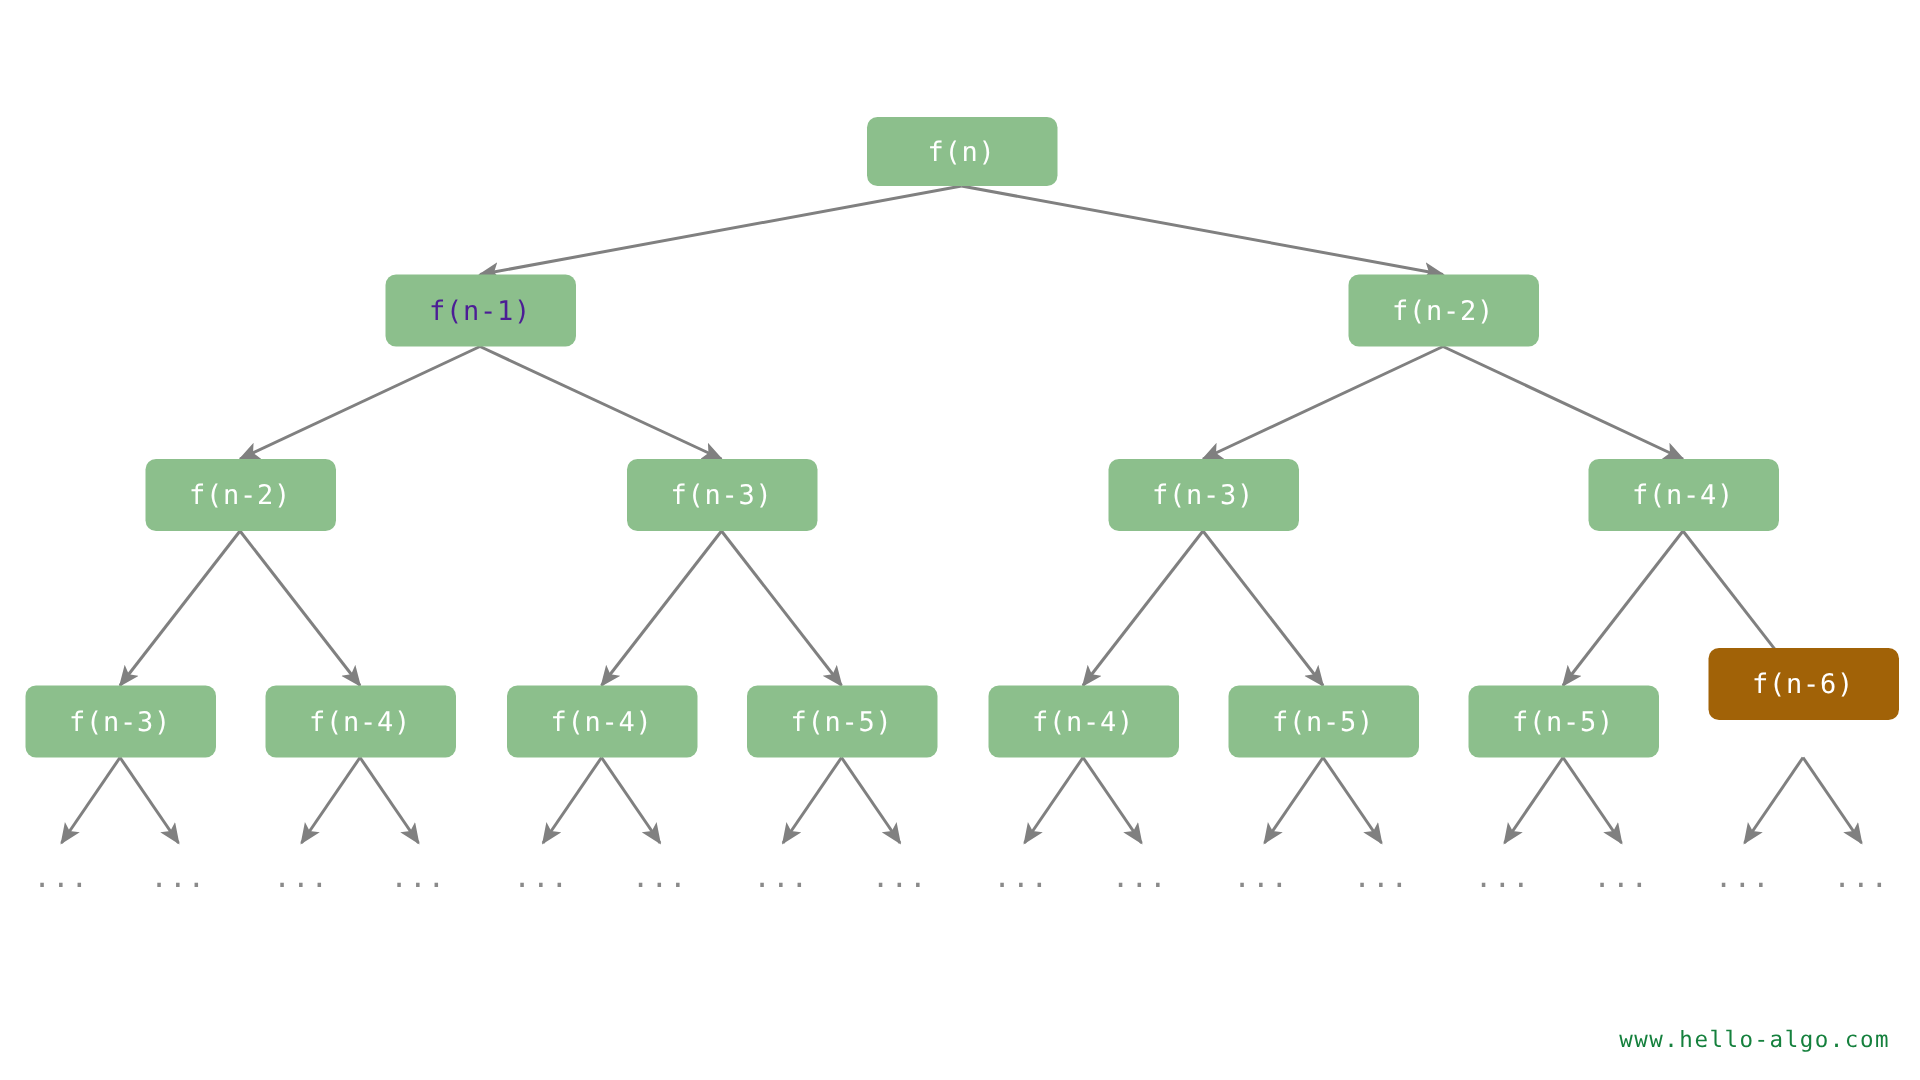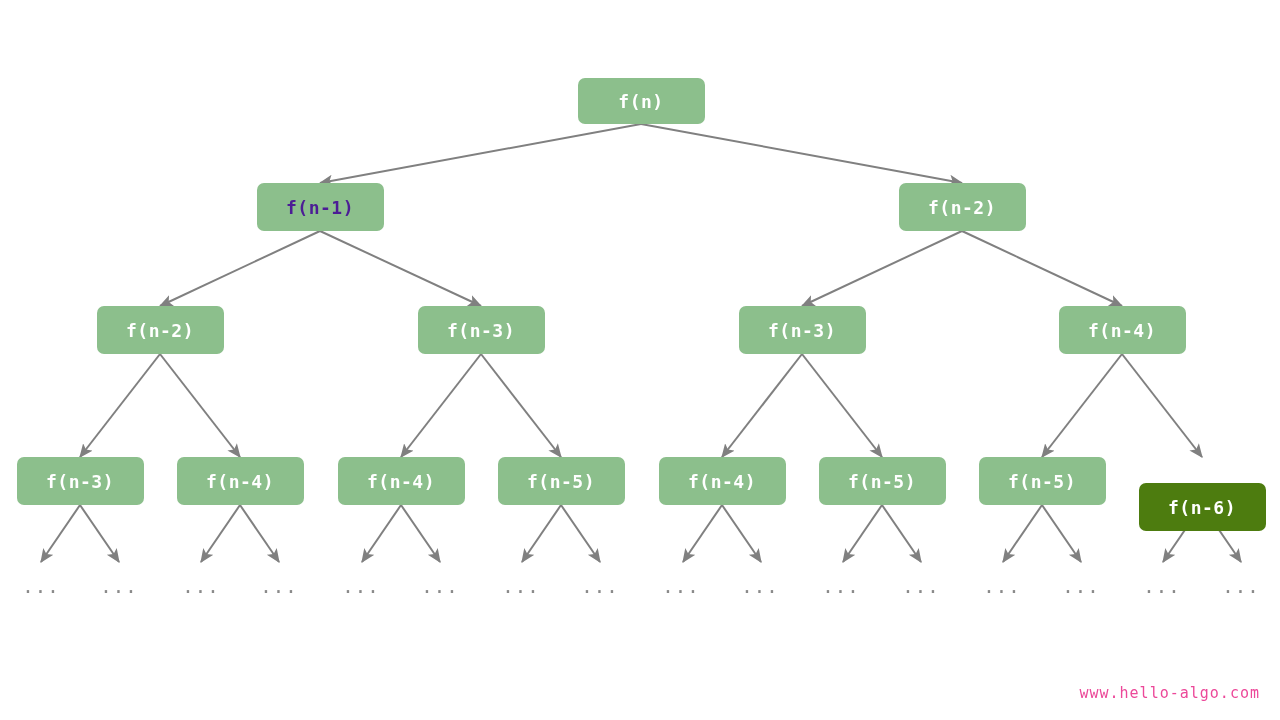--- a/index.html
+++ b/index.html
@@ -20,21 +20,21 @@
     width: 1280px;
     height: 720px;
   }
   .node {
     position: absolute;
     background: #8cbf8c;
     border-radius: 7px;
     color: #ffffff;
     font-family: "DejaVu Sans Mono", monospace;
     font-size: 18px;
-    font-weight: bold;
+    font-weight: normal;
     display: flex;
     align-items: center;
     justify-content: center;
     letter-spacing: 0.5px;
     box-sizing: border-box;
     user-select: none;
   }
   .ellipsis {
     position: absolute;
     color: #8a8a8a;
@@ -42,21 +42,21 @@
     font-size: 19px;
     line-height: 1;
     transform: translate(-50%, -50%);
     letter-spacing: 1px;
     user-select: none;
   }
   #watermark {
     position: absolute;
     right: 20px;
     bottom: 18px;
-    color: #ec4899;
+    color: #15803d;
     font-family: "DejaVu Sans Mono", monospace;
     font-size: 15px;
     letter-spacing: 1px;
     user-select: none;
   }
 </style>
 </head>
 <body>
 
 <svg id="canvas" viewBox="0 0 1280 720">
@@ -107,21 +107,21 @@
     <div class="node" style="left: 417.5px; top: 306px; width: 127px; height: 48px; background: rgb(140, 191, 140); color: rgb(255, 255, 255);">f(n-3)</div>
     <div class="node" style="left: 738.5px; top: 306px; width: 127px; height: 48px; background: rgb(140, 191, 140); color: rgb(255, 255, 255);">f(n-3)</div>
     <div class="node" style="left: 1058.5px; top: 306px; width: 127px; height: 48px; background: rgb(140, 191, 140); color: rgb(255, 255, 255);">f(n-4)</div>
     <div class="node" style="left: 16.5px; top: 457px; width: 127px; height: 48px; background: rgb(140, 191, 140); color: rgb(255, 255, 255);">f(n-3)</div>
     <div class="node" style="left: 176.5px; top: 457px; width: 127px; height: 48px; background: rgb(140, 191, 140); color: rgb(255, 255, 255);">f(n-4)</div>
     <div class="node" style="left: 337.5px; top: 457px; width: 127px; height: 48px; background: rgb(140, 191, 140); color: rgb(255, 255, 255);">f(n-4)</div>
     <div class="node" style="left: 497.5px; top: 457px; width: 127px; height: 48px; background: rgb(140, 191, 140); color: rgb(255, 255, 255);">f(n-5)</div>
     <div class="node" style="left: 658.5px; top: 457px; width: 127px; height: 48px; background: rgb(140, 191, 140); color: rgb(255, 255, 255);">f(n-4)</div>
     <div class="node" style="left: 818.5px; top: 457px; width: 127px; height: 48px; background: rgb(140, 191, 140); color: rgb(255, 255, 255);">f(n-5)</div>
     <div class="node" style="left: 978.5px; top: 457px; width: 127px; height: 48px; background: rgb(140, 191, 140); color: rgb(255, 255, 255);">f(n-5)</div>
-    <div class="node" style="left: 1138.5px; top: 483px; width: 127px; height: 48px; background: #4d7c0f; color: rgb(255, 255, 255);">f(n-6)</div>
+    <div class="node" style="left: 1138.5px; top: 432px; width: 127px; height: 48px; background: #a16207; color: rgb(255, 255, 255);">f(n-6)</div>
   </div>
 <div id="ellipsis-layer">
     <div class="ellipsis" style="left: 41px; top: 586px; color: rgb(138, 138, 138);">...</div>
     <div class="ellipsis" style="left: 119px; top: 586px; color: rgb(138, 138, 138);">...</div>
     <div class="ellipsis" style="left: 201px; top: 586px; color: rgb(138, 138, 138);">...</div>
     <div class="ellipsis" style="left: 279px; top: 586px; color: rgb(138, 138, 138);">...</div>
     <div class="ellipsis" style="left: 361px; top: 586px; color: rgb(138, 138, 138);">...</div>
     <div class="ellipsis" style="left: 440px; top: 586px; color: rgb(138, 138, 138);">...</div>
     <div class="ellipsis" style="left: 521px; top: 586px; color: rgb(138, 138, 138);">...</div>
     <div class="ellipsis" style="left: 600px; top: 586px; color: rgb(138, 138, 138);">...</div>

